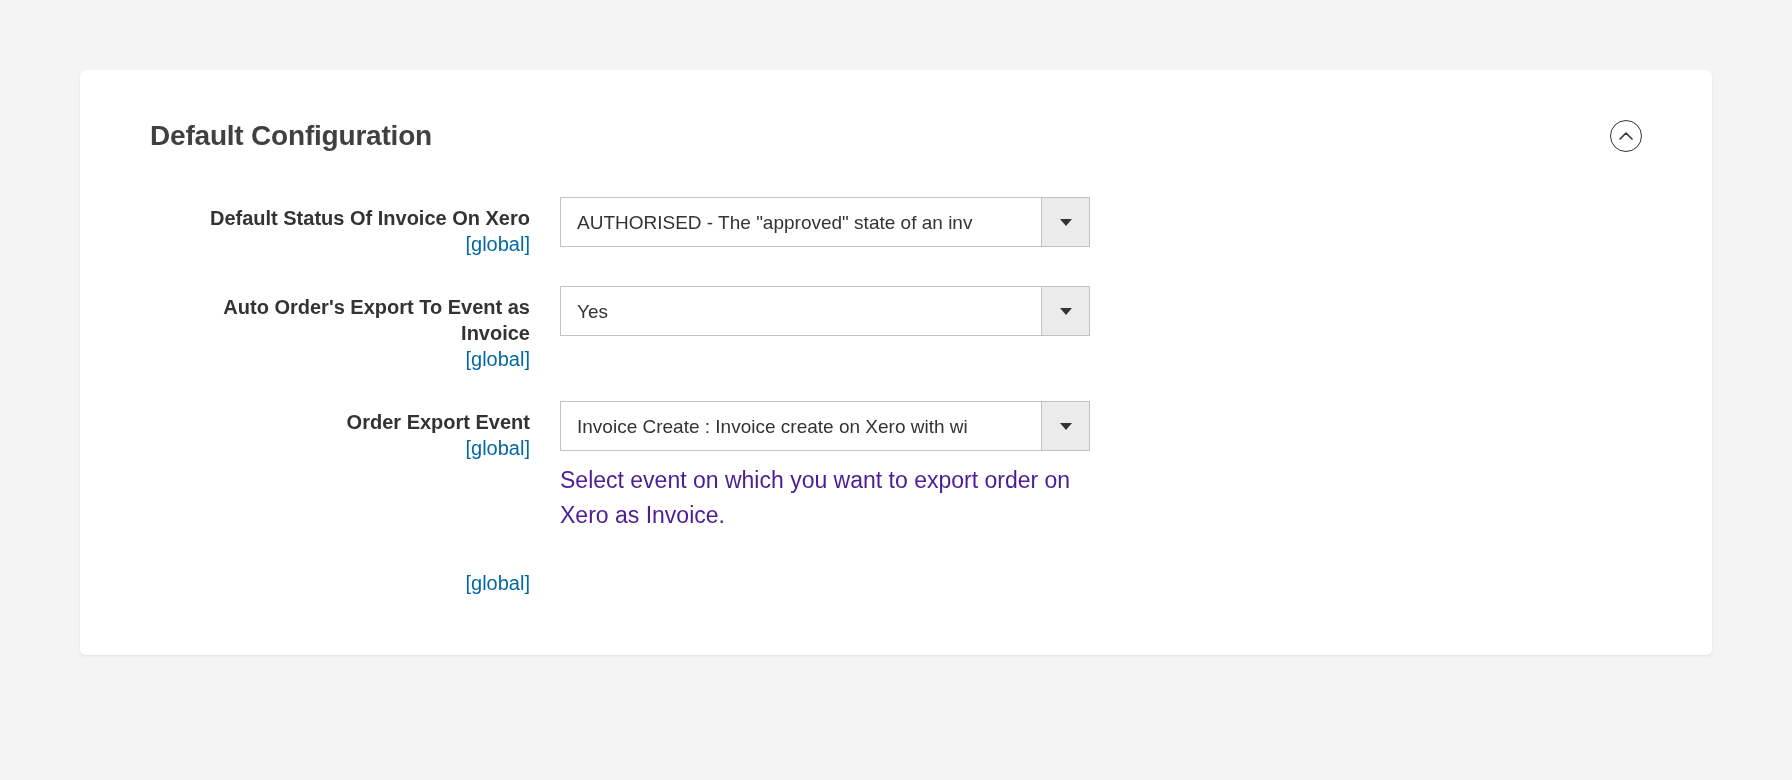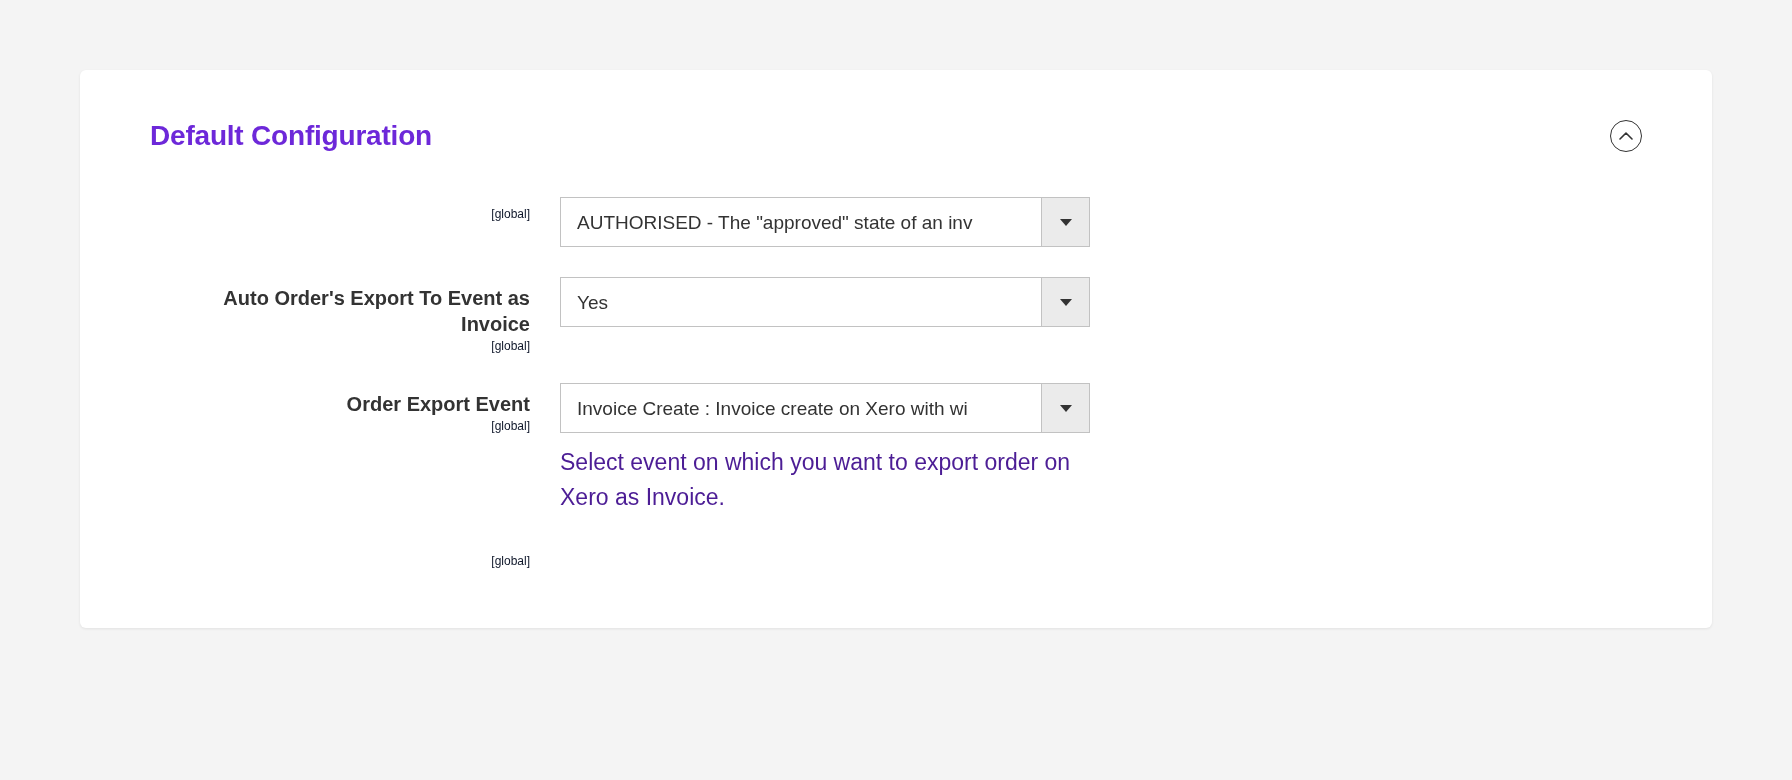--- a/index.html
+++ b/index.html
@@ -22,21 +22,21 @@
     }
     .panel-header {
       display: flex;
       justify-content: space-between;
       align-items: center;
       margin-bottom: 45px;
     }
     .section-title {
       font-size: 28px;
       font-weight: 600;
-      color: #6d28d9;
+      color: #404040;
       letter-spacing: -0.2px;
     }
     .collapse-toggle {
       width: 32px;
       height: 32px;
       border: 1.5px solid #333333;
       border-radius: 50%;
       display: flex;
       align-items: center;
       justify-content: center;
@@ -59,22 +59,22 @@
       flex-shrink: 0;
     }
     .field-label {
       font-size: 20px;
       font-weight: 600;
       color: #333333;
       display: block;
       line-height: 1.3;
     }
     .field-scope {
-      font-size: 12px;
-      color: #0f172a;
+      font-size: 20px;
+      color: #0369a1;
       display: block;
       margin-top: 2px;
       text-align: right;
     }
     .control-col {
       flex: 0 0 auto;
     }
     .select {
       display: flex;
       width: 530px;
@@ -122,20 +122,21 @@
     <h2 class="section-title">Default Configuration</h2>
     <div class="collapse-toggle">
       <svg viewBox="0 0 14 8">
         <path d="M1 7 L7 1 L13 7" stroke="#333333" stroke-width="1.6" fill="none" stroke-linecap="round" stroke-linejoin="round"></path>
       </svg>
     </div>
   </div>
 
   <div class="form-row">
     <div class="label-col">
+      <span class="field-label">Default Status Of Invoice On Xero</span>
       <span class="field-scope">[global]</span>
     </div>
     <div class="control-col">
       <div class="select">
         <div class="select-value">AUTHORISED - The "approved" state of an inv</div>
         <div class="select-arrow">
           <svg viewBox="0 0 12 7">
               <path d="M0 0 L6 7 L12 0 Z"></path>
             </svg>
         </div>

